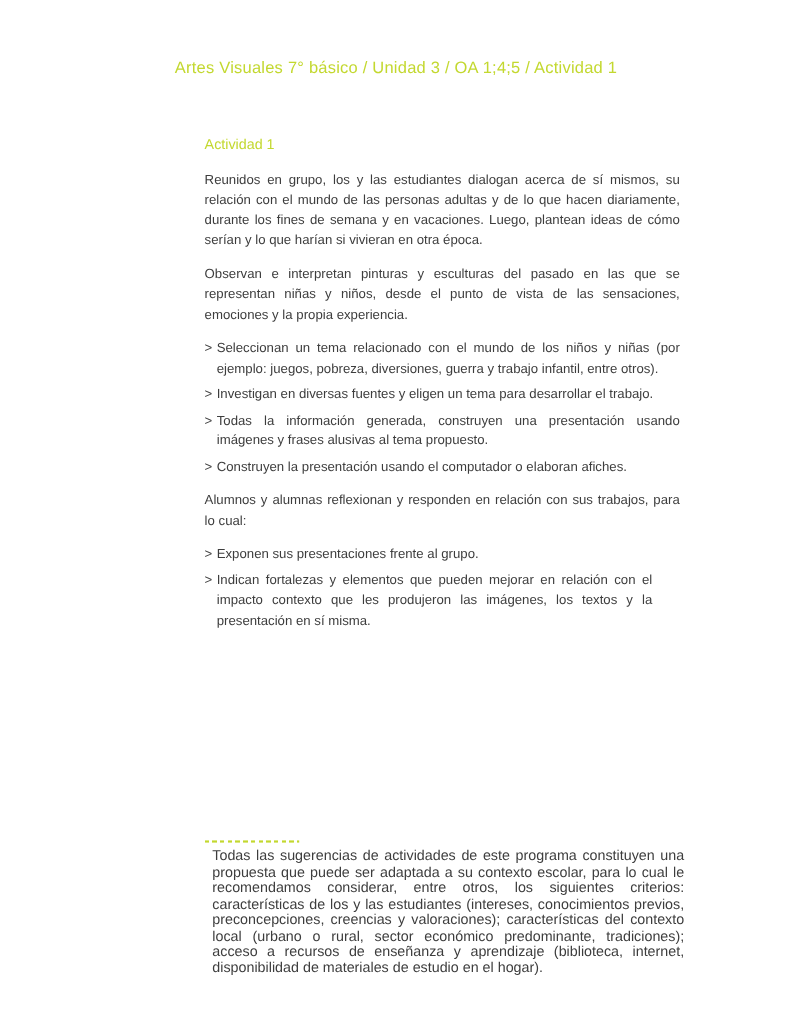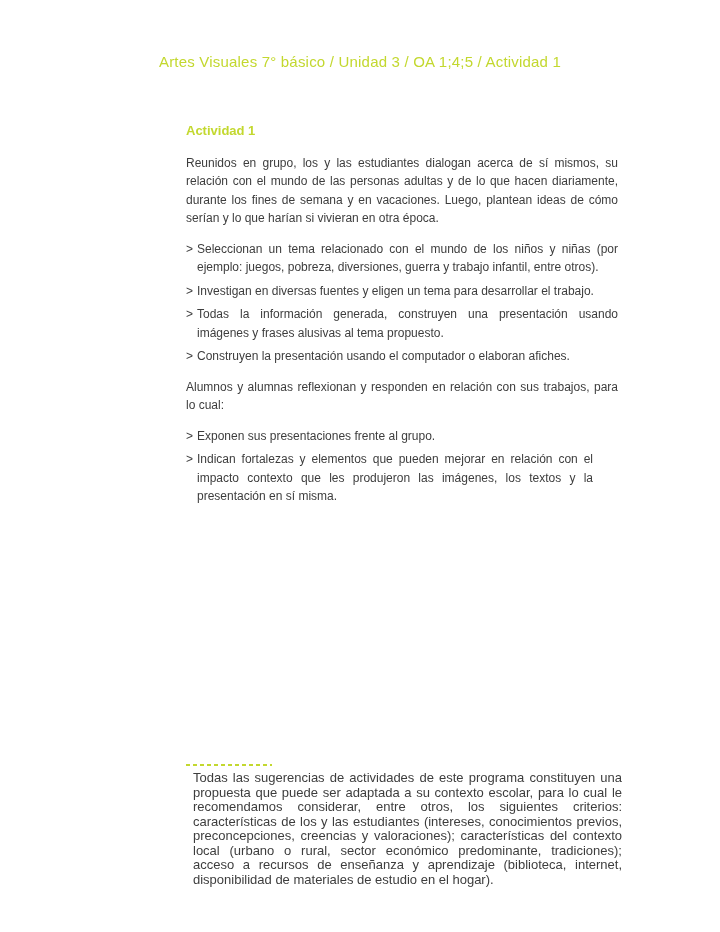--- a/index.html
+++ b/index.html
@@ -28,21 +28,21 @@
     left: 186px;
     top: 122px;
     width: 432px;
     font-size: 12px;
     line-height: 18.5px;
   }
   .activity-title {
     color: #c3d82f;
     font-size: 13px;
     margin: 0 0 13px 0;
-    font-weight: bold;
+    font-weight: normal;
   }
   .para {
     margin: 0 0 12px 0;
     text-align: justify;
   }
   .steps {
     list-style: none;
     margin: 0 0 12px 0;
     padding: 0;
   }
@@ -85,20 +85,21 @@
 <div class="page">
 
   <div class="doc-header">Artes Visuales 7° básico / Unidad 3 / OA 1;4;5 / Actividad 1</div>
 
   <div class="content">
 
     <h2 class="activity-title">Actividad 1</h2>
 
     <p class="para">Reunidos en grupo, los y las estudiantes dialogan acerca de sí mismos, su relación con el mundo de las personas adultas y de lo que hacen diariamente, durante los fines de semana y en vacaciones. Luego, plantean ideas de cómo serían y lo que harían si vivieran en otra época.</p>
 
+    <p class="para">Observan e interpretan pinturas y esculturas del pasado en las que se representan niñas y niños, desde el punto de vista de las sensaciones, emociones y la propia experiencia.</p>
 
 
     <ul class="steps">
       <li>
         <span class="bullet-marker">&gt;</span>
         <span class="bullet-body">
           <span class="bullet-line">Seleccionan un tema relacionado con el mundo de los niños y niñas (por ejemplo: juegos, pobreza, diversiones, guerra y trabajo infantil, entre otros).</span>
         </span>
       </li>
       <li>

